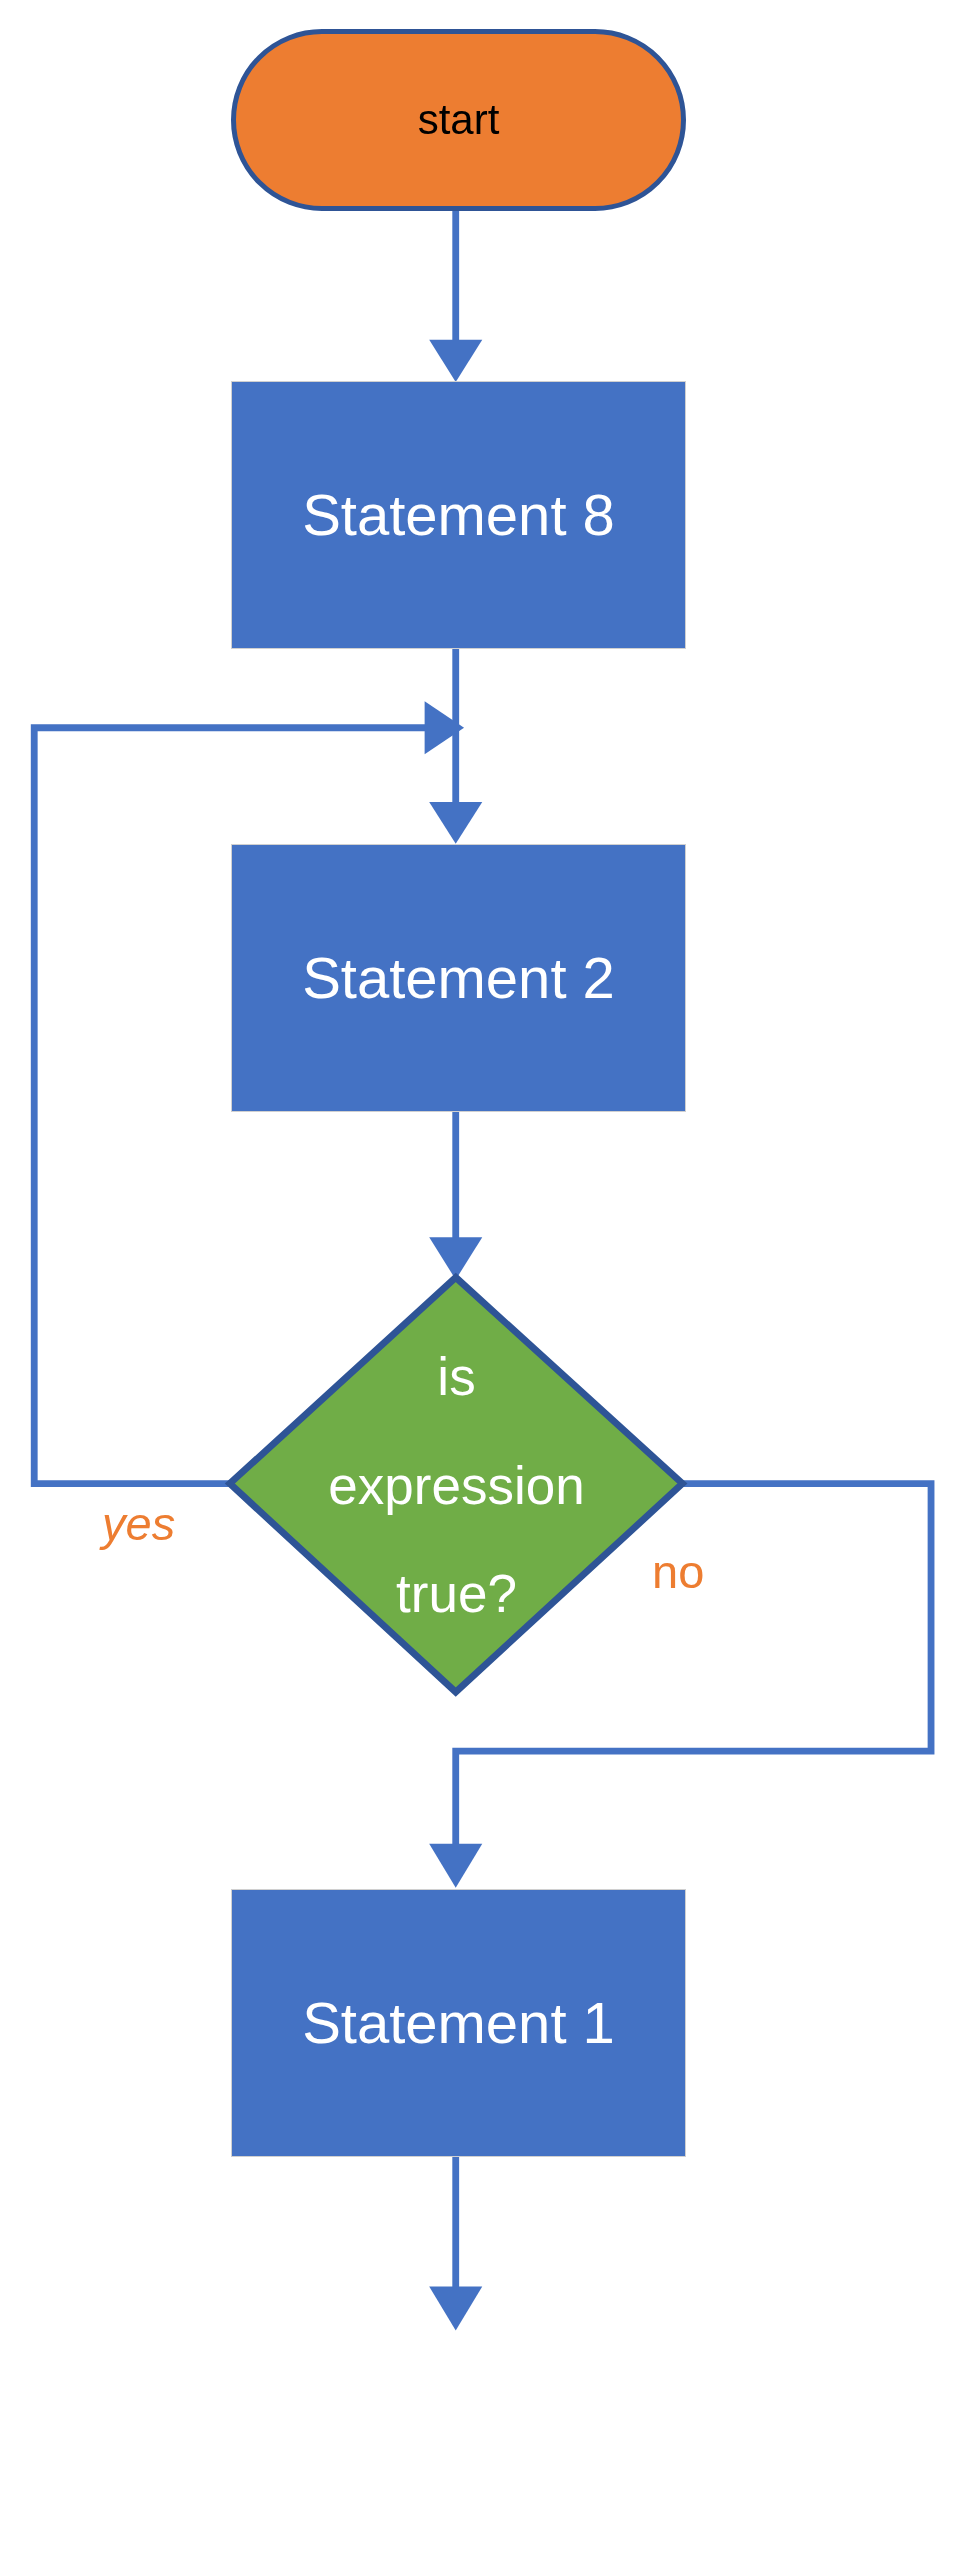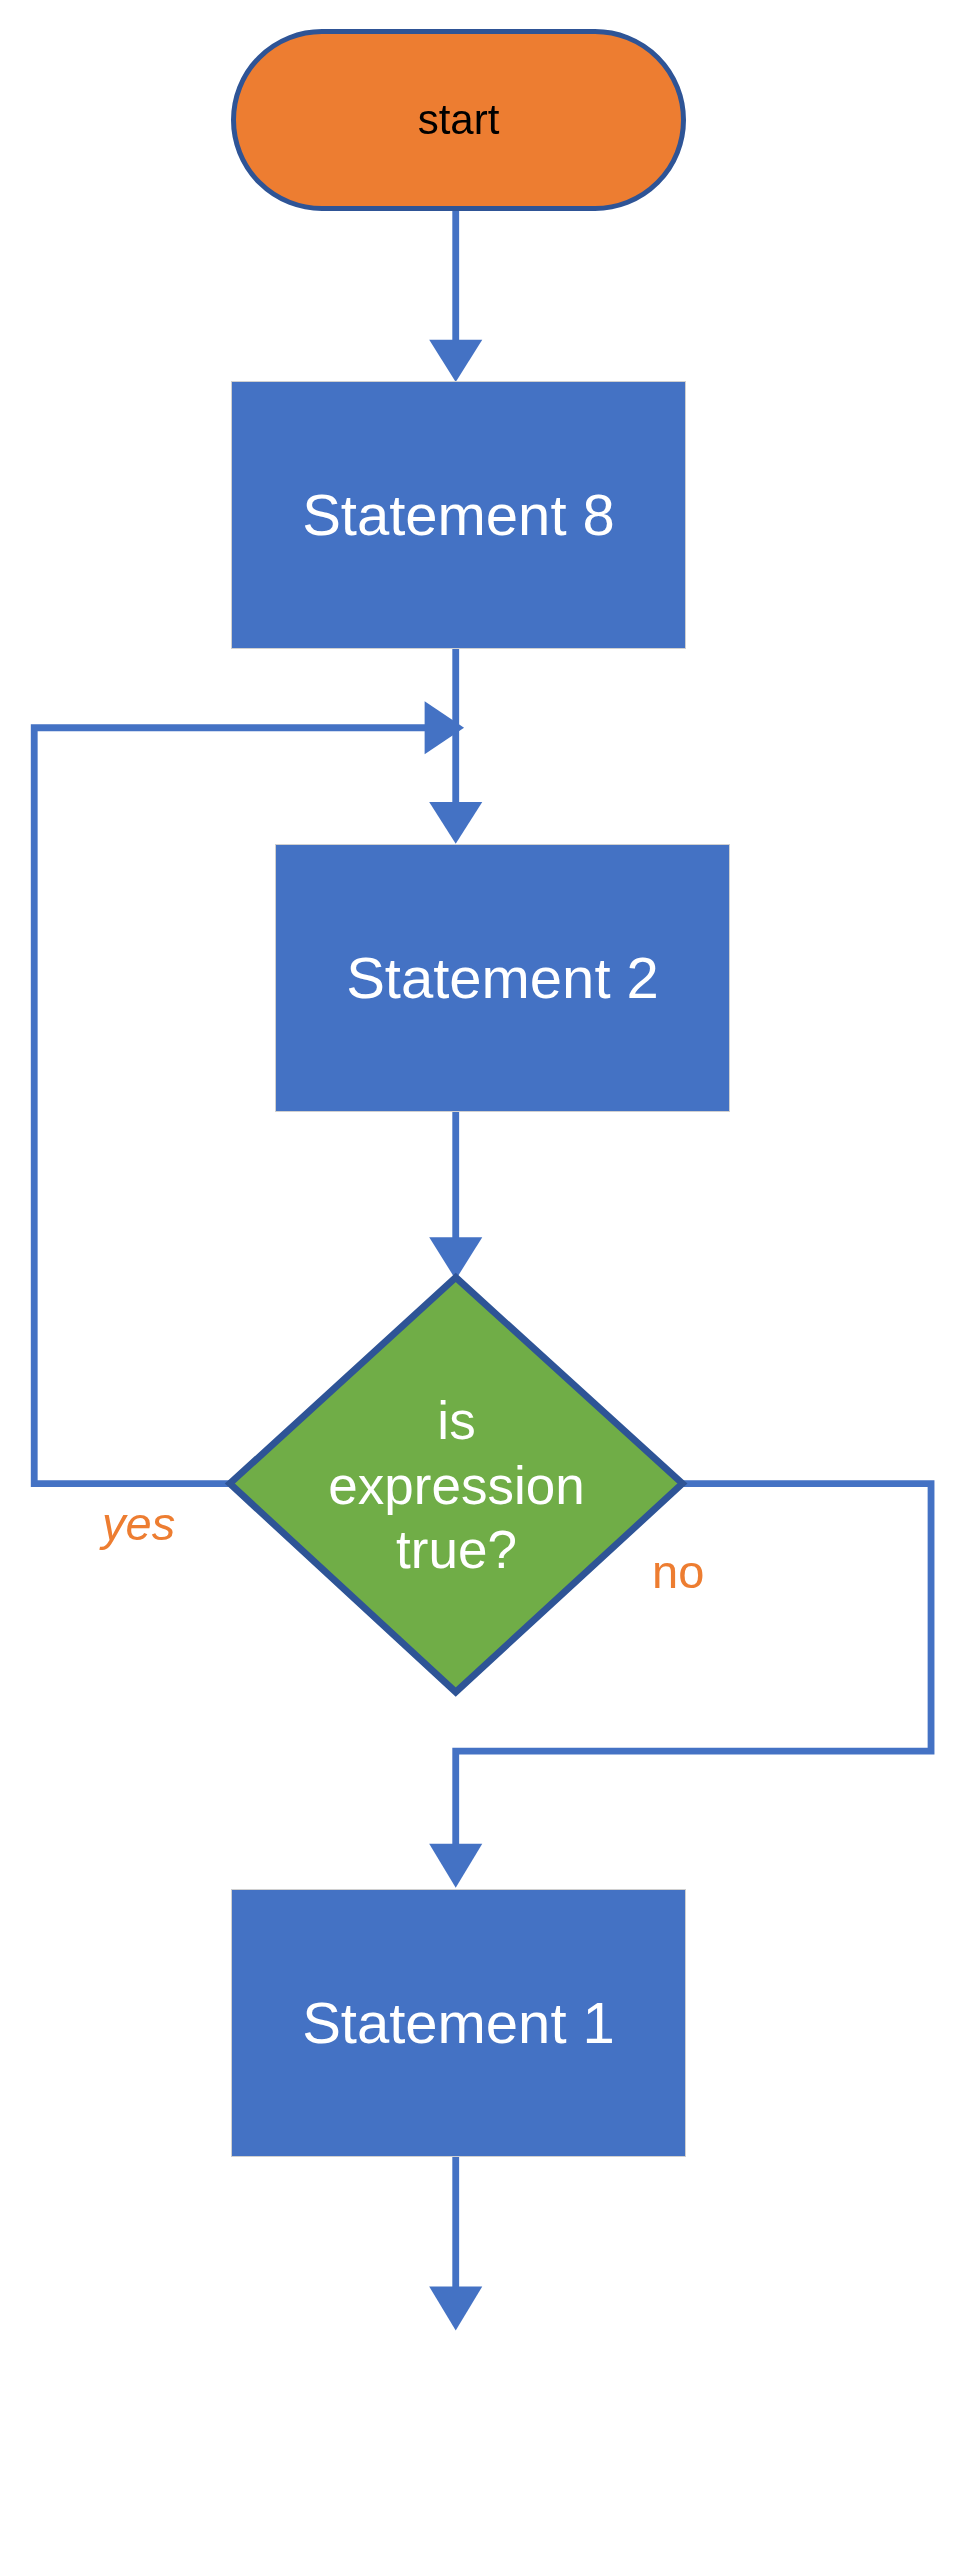--- a/index.html
+++ b/index.html
@@ -50,20 +50,21 @@
     position: absolute;
     color: #FFFFFF;
     font-size: 53px;
     font-weight: 400;
     line-height: 1.22;
     text-align: center;
     display: flex;
     align-items: center;
     justify-content: center;
     pointer-events: none;
+    gap: 44px;
   }
   .edge-label {
     position: absolute;
     color: #ED7D31;
     font-size: 47px;
     font-weight: 400;
     line-height: 1;
     white-space: nowrap;
   }
 </style>
@@ -118,21 +119,21 @@
   </svg>
 
   <div class="node node-terminal" style="left:231px; top:29px; width:455px; height:182px;">
     <span>start</span>
   </div>
 
   <div class="node node-process" style="left:231px; top:381px; width:455px; height:268px;">
     <span>Statement 8</span>
   </div>
 
-  <div class="node node-process" style="left:231px; top:844px; width:455px; height:268px;margin-left:44px;">
+  <div class="node node-process" style="left:231px; top:844px; width:455px; height:268px;">
     <span>Statement 2</span>
   </div>
 
   <div class="node-decision-label" style="left:250px; top:1357px; width:413px; height:258px; flex-direction:column;">
     <span>is</span>
     <span>expression</span>
     <span>true?</span>
   </div>
 
   <div class="edge-label" style="left:102px; top:1500px;font-style:italic;">yes</div>

